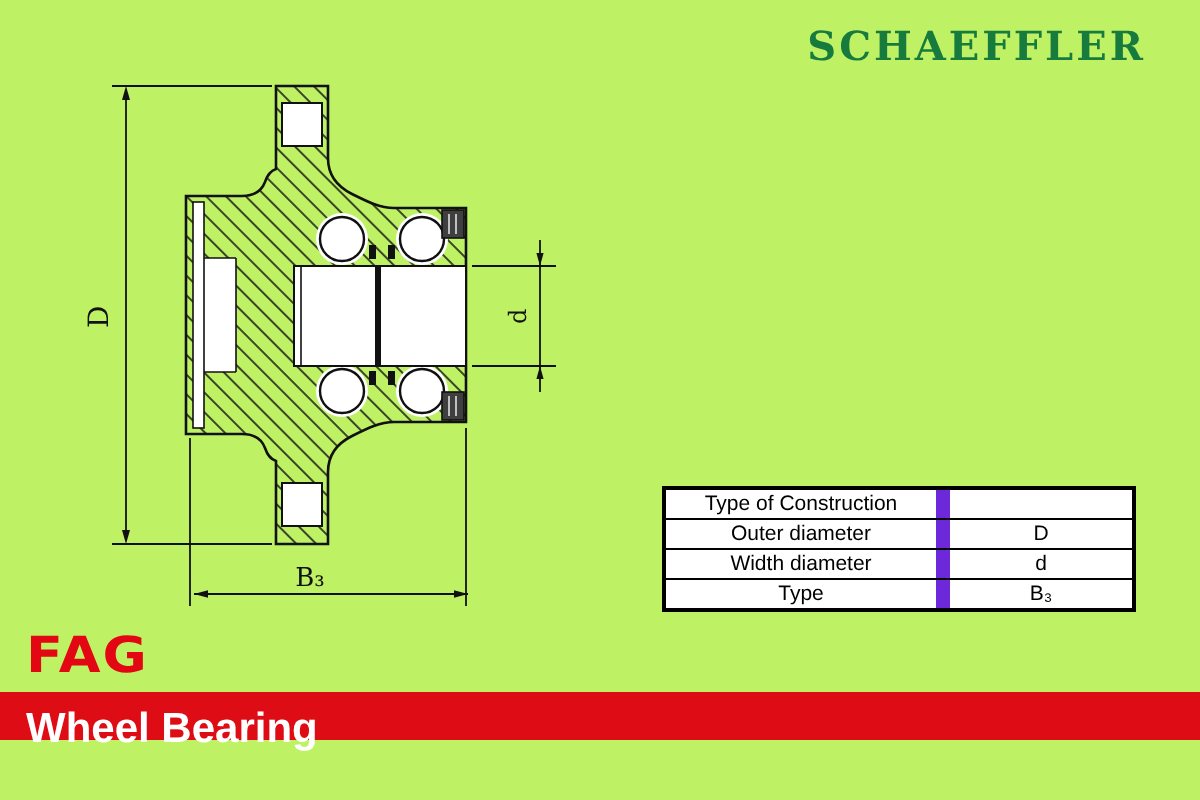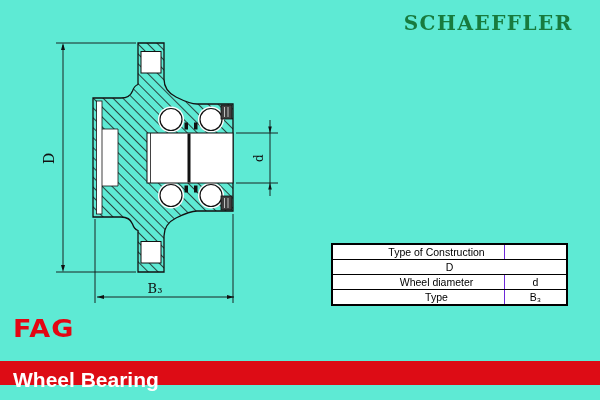--- a/index.html
+++ b/index.html
@@ -1,38 +1,38 @@
 <!DOCTYPE html>
 <html><head>
 <meta charset="utf-8">
 <style>
   html,body{margin:0;padding:0;background:#fff;}
-  .canvas{position:relative;width:600px;height:400px;background:#5eead4;overflow:hidden;
+  .canvas{position:relative;width:600px;height:400px;background:#bef264;overflow:hidden;
           font-family:"Liberation Sans","DejaVu Sans",sans-serif;}
   
   .schaeffler{position:absolute;top:11px;right:27px;
 
               font-family:"DejaVu Serif","Liberation Serif",serif;
               font-weight:bold;font-size:20px;letter-spacing:1.5px;color:#187B3E;}
   .fag{position:absolute;top:314px;left:13px;
        font-family:"DejaVu Sans","Liberation Sans",sans-serif;
        font-weight:bold;font-size:27px;letter-spacing:1px;color:#E30613;
        transform:scaleY(0.92);transform-origin:top left;}
   
-  .banner{position:absolute;left:0;top:361px;width:600px;height:24px;background:#DD0C15;}
+  .banner{position:absolute;left:0;top:346px;width:600px;height:24px;background:#DD0C15;}
   .banner span{display:block;padding-left:13px;line-height:38px;color:#ffffff;
                font-weight:bold;font-size:21px;font-family:"Liberation Sans","DejaVu Sans",sans-serif;}
   
   .spec-table{position:absolute;left:331px;top:243px;width:233px;border:2px solid #000;background:#fff;}
   .t-row{display:flex;height:14px;}
   .t-row + .t-row{border-top:1px solid #000;}
   .t-cell{display:flex;align-items:center;justify-content:center;
           font-size:10.5px;line-height:14px;color:#000;
           font-family:"Liberation Sans","DejaVu Sans",sans-serif;}
-  .t-label{width:135px;border-right:1px solid #6d28d9;padding-left:36px;}
+  .t-label{width:135px;border-right:7px solid #6d28d9;}
   .t-value{flex:1;}
   
   .drawing{position:absolute;left:25px;top:25px;}
   svg text{font-family:"DejaVu Serif","Liberation Serif",serif;fill:#111;}
 </style>
 </head>
 <body>
 
 <div class="canvas">
 
@@ -117,24 +117,25 @@
       <polygon points="234,297 227,295.1 227,298.9" fill="#111" stroke="none"></polygon>
     </g>
     <text x="155" y="293" text-anchor="middle" font-size="13" font-family="DejaVu Sans, Liberation Sans, sans-serif" stroke="none">B₃</text>
   </svg>
 
   <div class="spec-table">
     <div class="t-row">
       <div class="t-cell t-label">Type of Construction</div>
     </div>
     <div class="t-row">
+      <div class="t-cell t-label">Outer diameter</div>
       <div class="t-cell t-value">D</div>
     </div>
     <div class="t-row">
-      <div class="t-cell t-label">Wheel diameter</div>
+      <div class="t-cell t-label">Width diameter</div>
       <div class="t-cell t-value">d</div>
     </div>
     <div class="t-row">
       <div class="t-cell t-label">Type</div>
       <div class="t-cell t-value">B₃</div>
     </div>
   </div>
 
   <div class="fag">FAG</div>
 

